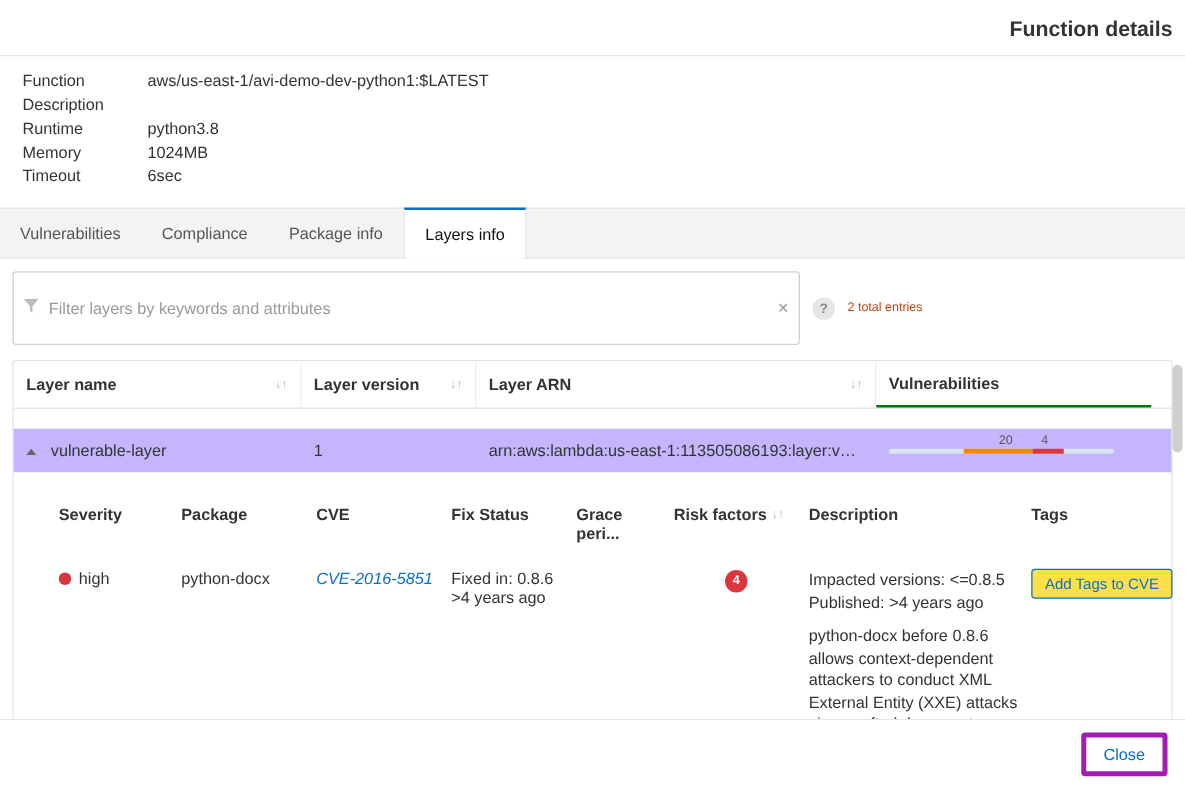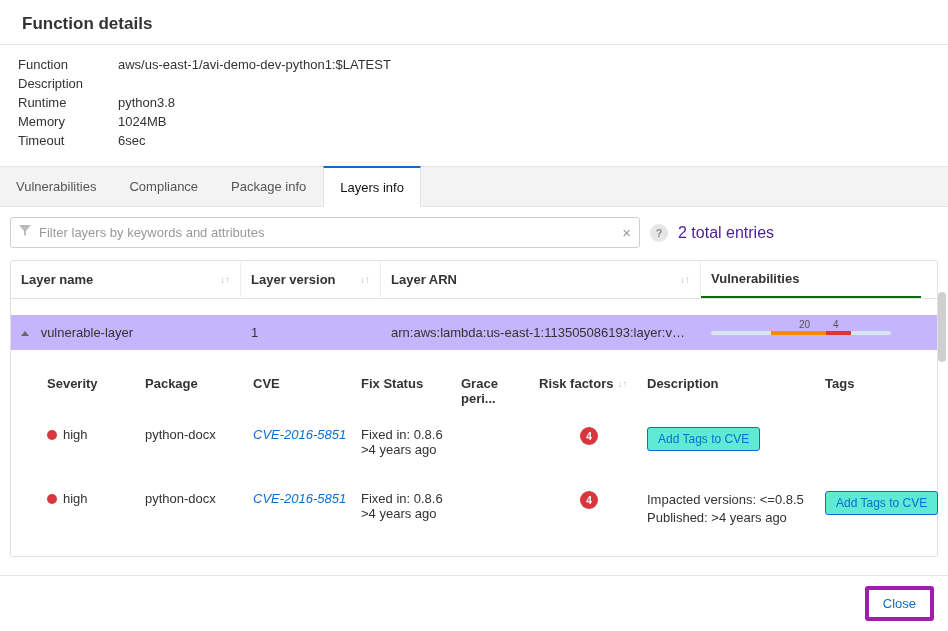--- a/index.html
+++ b/index.html
@@ -5,22 +5,23 @@
   * { box-sizing: border-box; }
   body {
     margin: 0;
     font-family: -apple-system, BlinkMacSystemFont, "Segoe UI", Helvetica, Arial, sans-serif;
     font-size: 13px;
     color: #333;
     background: #fff;
     width: 948px;
   }
   .header {
-    padding: 14px 22px 10px;
+    padding: 14px 10px 10px;
     border-bottom: 1px solid #e5e5e5;
+    text-align: right;
   }
   .header h2 {
     margin: 0;
     font-size: 17px;
     font-weight: 600;
   }
   .meta {
     padding: 10px 18px 16px;
   }
   .meta-row {
@@ -65,21 +66,21 @@
     align-items: center;
     gap: 10px;
     margin-bottom: 12px;
   }
   .filter-input {
     flex: 1;
     display: flex;
     align-items: center;
     border: 1px solid #d0d0d0;
     border-radius: 3px;
-    padding: 6px 8px;
+    padding: 20px 8px;
     background: #fff;
     max-width: 630px;
   }
   .filter-input input {
     flex: 1;
     border: none;
     outline: none;
     font-size: 13px;
     color: #333;
   }
@@ -93,21 +94,21 @@
   .filter-funnel { color:#bbb; margin-right:6px; }
   .help-icon {
     width: 18px; height: 18px;
     border-radius: 50%;
     background: #e6e6e6;
     color: #888;
     font-size: 11px;
     display:flex; align-items:center; justify-content:center;
     font-weight:bold;
   }
-  .total-entries { color:#4c1d95; font-size:16px; }
+  .total-entries { color:#c2410c; font-size:10px; }
   .layers-table {
     border: 1px solid #e0e0e0;
     border-radius: 2px;
   }
   .lt-head, .lt-row {
     display: grid;
     grid-template-columns: 230px 140px 320px 220px;
     align-items: center;
   }
   .lt-head {
@@ -188,21 +189,21 @@
   .cve-link { color:#0a6ed1; cursor:pointer;font-style:italic; }
   .risk-badge {
     width:18px; height:18px; border-radius:50%; background:#d9363e;
     color:#fff; font-size:10px; font-weight:bold;
     display:inline-flex; align-items:center; justify-content:center;
   }
   .desc-block { color:#333; line-height:1.35; }
   .desc-block .meta-line { color:#333; }
   .desc-block .body-line { margin-top:10px; }
   .tag-btn {
-    border:1px solid #0a6ed1; color:#0a6ed1; background:#5eead4;
+    border:1px solid #0a6ed1; color:#0a6ed1; background:#fde047;
     border-radius:3px; padding:4px 10px; font-size:12px; cursor:pointer;
     display:inline-block;
   }
   .footer {
     border-top:1px solid #e5e5e5;
     padding:10px 14px;
     display:flex; justify-content:flex-end;
     position:fixed; bottom:0; left:0; right:0;
     background:#fff;
     width:948px;
@@ -335,20 +336,25 @@
           <div>python-docx</div>
           <div class="cve-link">CVE-2016-5851</div>
           <div>
             <div>Fixed in: 0.8.6</div>
             <div>&gt;4 years ago</div>
           </div>
           <div></div>
           <div style="text-align:center">
             <span class="risk-badge">4</span>
           </div>
+          <div class="desc-block">
+            <div class="meta-line" style="white-space:pre-line">Impacted versions: &lt;=0.8.5
+Published: &gt;4 years ago</div>
+            <div class="body-line">python-docx before 0.8.6 allows context-dependent attackers to conduct XML External Entity (XXE) attacks via a crafted document.</div>
+          </div>
           <div>
             <span class="tag-btn">Add Tags to CVE</span>
           </div>
         </div>
 
         <div class="find-row">
           <div>
             <span class="sev-dot"></span><span>high</span>
           </div>
           <div>python-docx</div>

